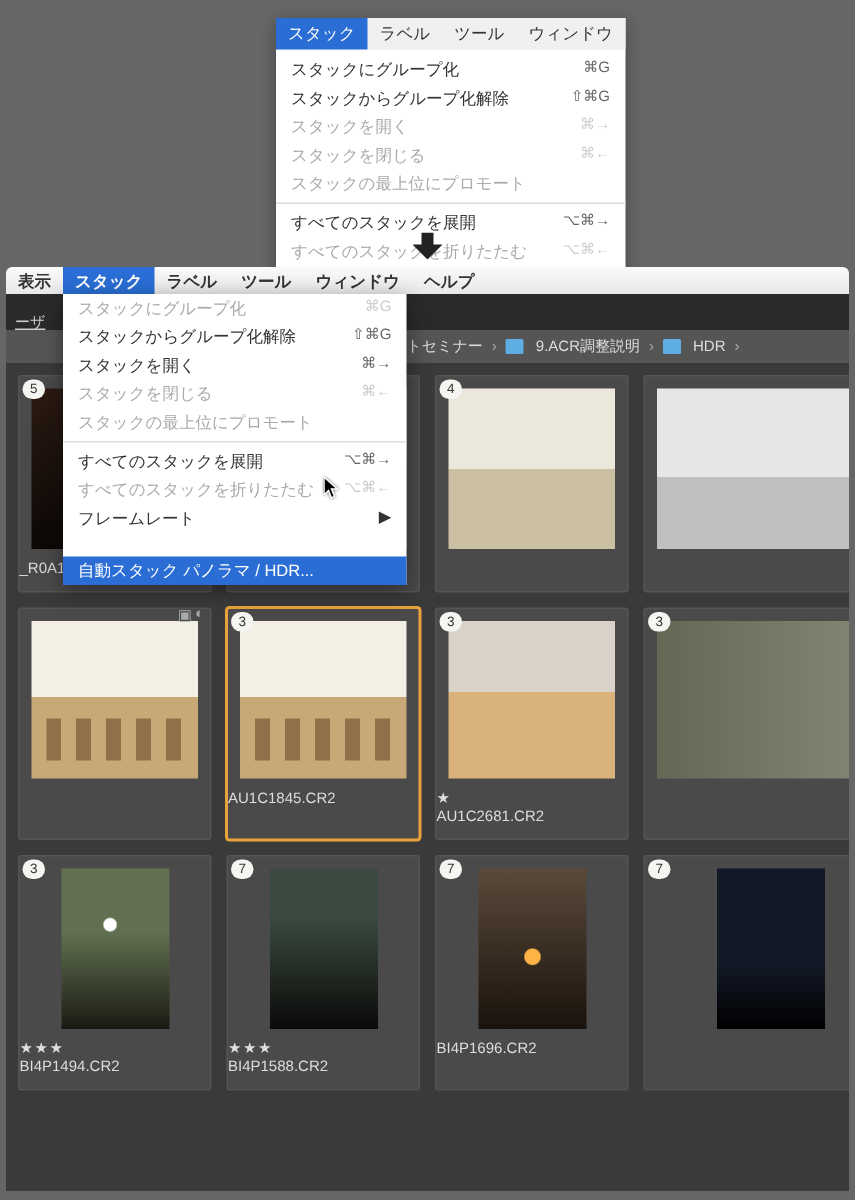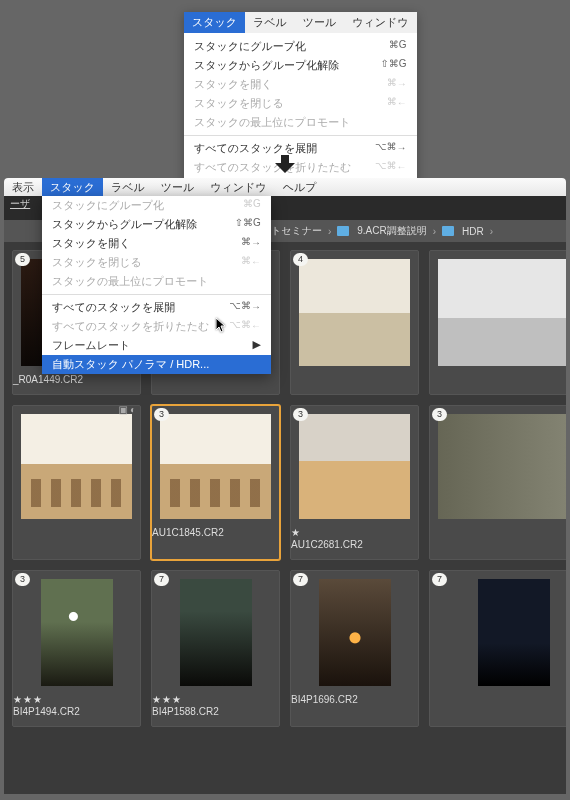--- a/index.html
+++ b/index.html
@@ -17,28 +17,28 @@
   .shortcut { margin-left: 20px; color: #666; font-size: 10px; }
   .disabled .shortcut { color: #ccc; }
 
   
   .arrow { position: absolute; top: 155px; left: 275px; width: 20px; height: 18px; }
   .arrow svg { width: 100%; height: 100%; }
 
   
   .app { position: absolute; top: 178px; left: 4px; right: 4px; bottom: 6px; background: #3a3a3a; border-radius: 4px 4px 0 0; overflow: hidden; }
   .app-menubar { display: flex; background: linear-gradient(#fafafa, #e8e8e8); height: 18px; align-items: center; }
-  .app-menubar .item { padding: 2px 8px; color: #333; }
+  .app-menubar .item { padding: 2px 8px; color: #333; font-weight: bold; }
   .app-menubar .item.selected { background: #2a6dd4; color: #fff; }
 
   
   .app-dropdown { position: absolute; top: 18px; left: 38px; background: #fff; box-shadow: 0 4px 14px rgba(0,0,0,0.4); z-index: 10; min-width: 190px; }
   .app-dropdown .item { display: flex; justify-content: space-between; padding: 2px 10px; color: #333; white-space: nowrap; }
   .app-dropdown .item.disabled { color: #aaa; }
-  .app-dropdown .item.highlighted { background: #2a6dd4; color: #fff; }
+  .app-dropdown .item.highlighted { background: #2a6dd4; color: #fff; margin-top: 16px; }
   .app-dropdown .sep { height: 1px; background: #ddd; margin: 3px 0; }
   .app-dropdown .submenu-arrow { margin-left: 10px; }
 
   
   .toolbar-dark { background: #2a2a2a; height: 24px; }
   .breadcrumb { background: #555; height: 22px; display: flex; align-items: center; color: #ddd; padding-left: 6px; font-size: 10px; gap: 6px; }
   .breadcrumb .sep-chev { color: #aaa; }
   .folder-icon { display: inline-flex; width: 12px; height: 10px; background: #5FAEE3; border-radius: 1px; margin-right: 2px; }
 
   
@@ -128,21 +128,21 @@
   <div class="app-menubar">
     <div class="item">表示</div>
     <div class="item selected">スタック</div>
     <div class="item">ラベル</div>
     <div class="item">ツール</div>
     <div class="item">ウィンドウ</div>
     <div class="item">ヘルプ</div>
   </div>
 
   <div class="toolbar-dark">
-    <span style="color:#ccc; font-size:10px; padding:1px 6px; display:inline-block;text-decoration:underline;">ーザ</span>
+    <span style="color:#ccc; font-size:10px; padding:12px 6px; display:inline-block;text-decoration:underline;">ーザ</span>
   </div>
 
   <div class="breadcrumb">
     <span style="margin-left:220px;">タルフォトセミナー</span>
     <span class="sep-chev">›</span>
     <span class="folder-icon"></span>
     <span>9.ACR調整説明</span>
     <span class="sep-chev">›</span>
     <span class="folder-icon"></span>
     <span>HDR</span>

